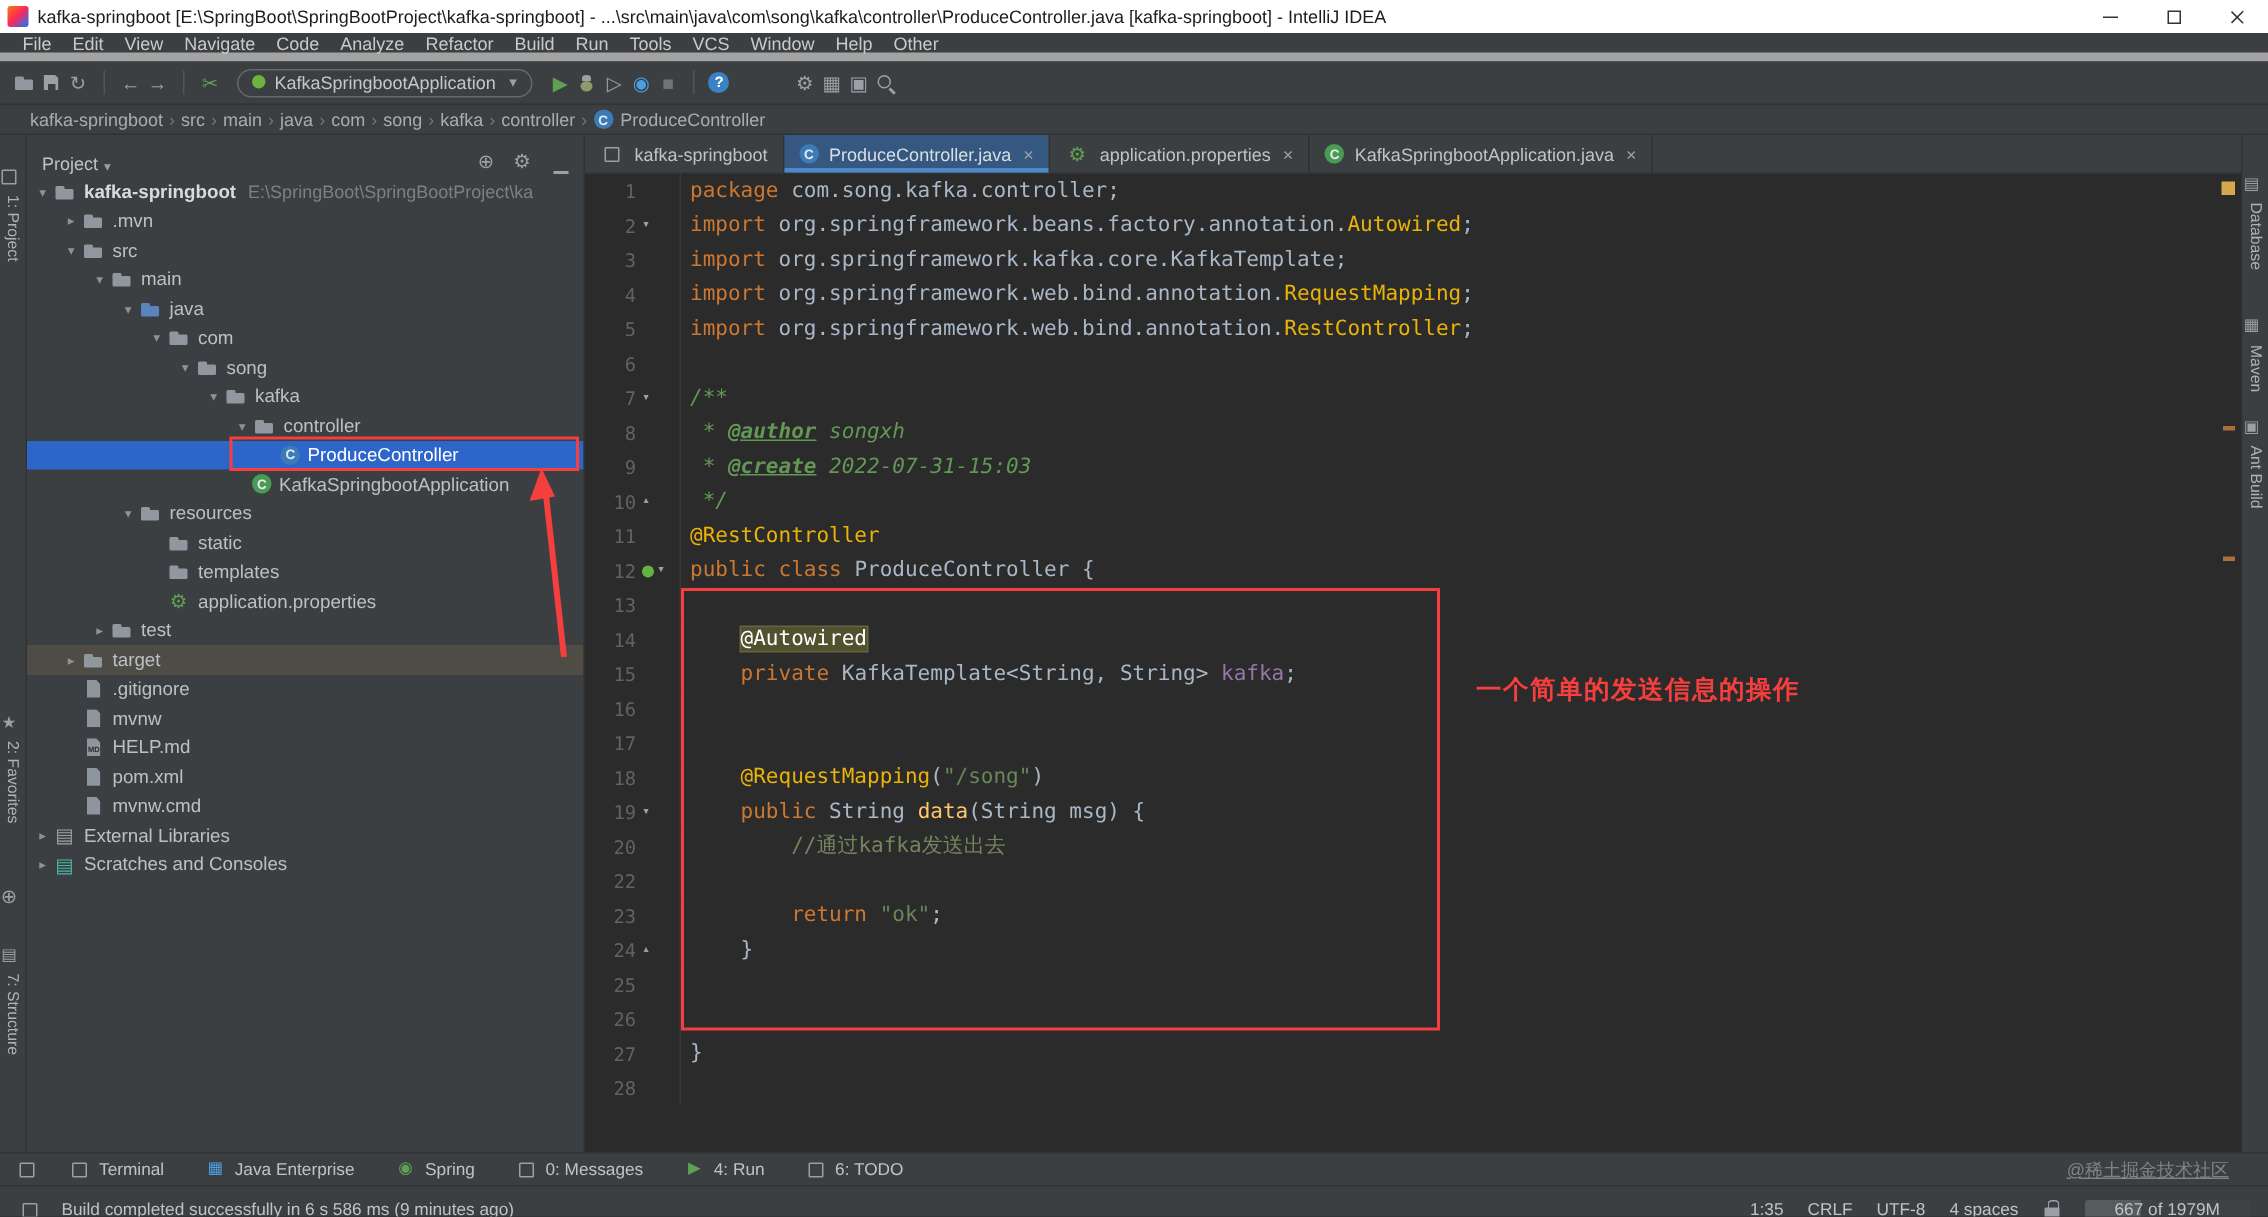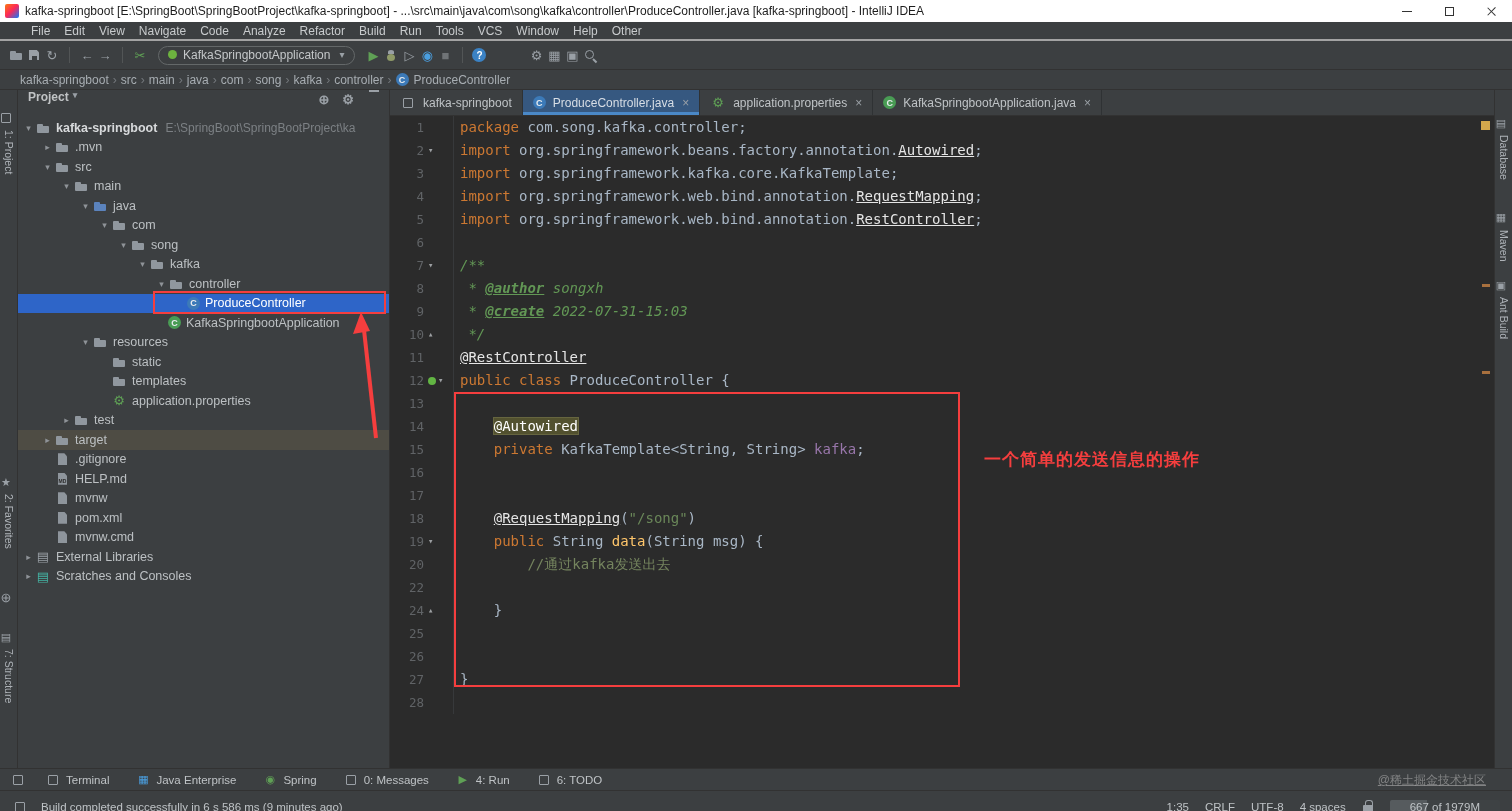--- a/index.html
+++ b/index.html
@@ -14,22 +14,22 @@
   .winbtns{display:flex;height:100%;flex:none;}
   .winbtn{width:42px;display:flex;align-items:center;justify-content:center;}
   .wmin{width:10px;height:1px;background:#333;}
   .wmax{width:9px;height:9px;border:1px solid #333;}
   .wclose{position:relative;width:11px;height:11px;}
   .wclose::before,.wclose::after{content:"";position:absolute;left:5px;top:0;width:1.4px;height:11px;background:#333;}
   .wclose::before{transform:rotate(45deg);}
   .wclose::after{transform:rotate(-45deg);}
 
   
-  .menubar{height:19px;background:#3c3f41;display:flex;align-items:center;padding-left:24px;
-    font-size:12px;color:#c8cbcd;border-bottom:2px solid #a3a3a3;}
+  .menubar{height:19px;background:#3c3f41;display:flex;align-items:center;padding-left:8px;
+    font-size:12px;color:#c8cbcd;border-bottom:6px solid #a3a3a3;}
   .menu-item{padding:0 7px;height:100%;display:inline-flex;align-items:center;}
 
   
   .toolbar{height:29px;background:#3c3f41;display:flex;align-items:center;padding:0 8px;
     border-bottom:1px solid #323232;}
   .tgroup{display:inline-flex;align-items:center;gap:2px;}
   .tbtn{width:24px;height:22px;display:inline-flex;align-items:center;justify-content:center;font-size:14px;}
   .tsep{width:1px;height:16px;background:#525556;margin:0 7px;display:inline-block;}
   .runcombo{display:inline-flex;align-items:center;gap:6px;border:1px solid #646869;border-radius:10px;
     padding:1px 10px 2px 9px;margin:0 10px;color:#c4c7c9;font-size:12px;}
@@ -50,21 +50,21 @@
   .stripe-left{border-right:1px solid #323232;}
   .stripe-right{border-left:1px solid #323232;}
   .stripe-btn{display:flex;flex-direction:column;align-items:center;gap:4px;}
   .vtext{writing-mode:vertical-rl;white-space:nowrap;}
   .sl0{margin-top:20px;} .sl1{margin-top:300px;} .sl2{margin-top:40px;} .sl3{margin-top:24px;}
   .sr0{margin-top:25px;} .sr1{margin-top:30px;} .sr2{margin-top:16px;}
 
   
   .project-panel{width:372px;background:#3c3f41;border-right:1px solid #323232;display:flex;
     flex-direction:column;position:relative;flex:none;}
-  .panel-header{height:26px;display:flex;align-items:flex-start;padding:0 10px;font-size:12px;color:#c0c3c5;flex:none;font-weight:bold;}
+  .panel-header{height:26px;display:flex;align-items:flex-end;padding:0 10px;font-size:12px;color:#c0c3c5;flex:none;}
   .ph-caret{color:#9aa0a6;font-size:9px;margin-left:4px;}
   .ph-caret::after{content:"▾";}
   .ph-spacer{flex:1;}
   .ph-ic{width:18px;height:18px;display:inline-flex;align-items:center;justify-content:center;
     color:#9aa0a6;font-size:13px;margin-left:6px;}
   .ph-hide{width:10px;height:2px;background:#9aa0a6;margin-left:12px;}
   .tree{flex:1;padding-top:2px;font-size:12.5px;color:#bcc0c3;overflow:hidden;}
   .trow{height:19.5px;display:flex;align-items:center;white-space:nowrap;}
   .trow.sel{background:#2e65c8;color:#ffffff;}
   .trow.hl{background:rgba(201,169,90,0.13);}
@@ -127,21 +127,21 @@
   .cl{display:flex;height:23px;white-space:pre;}
   .gut{width:64px;flex:none;display:flex;color:#606366;border-right:1px solid #37393b;}
   .ln{width:34px;text-align:right;font-size:12.5px;}
   .gslot{flex:1;display:flex;align-items:center;padding-left:4px;gap:2px;}
   .fold{color:#9da0a3;font-size:9px;line-height:1;}
   .bean{width:8px;height:8px;border-radius:50%;background:#62B543;flex:none;}
   .ctext{flex:1;padding-left:6px;}
   .tk-kw{color:#cc7832;margin-top:13px;}
   .tk-pl{color:#a9b7c6;}
   .tk-str{color:#6a8759;}
-  .tk-ann{color:#e5e5e5;text-decoration:underline;}
+  .tk-ann{color:#eab308;}
   .tk-annhl{color:#ffffff;background:#52512f;box-shadow:0 0 0 1px #66653f;}
   .tk-doc{color:#629755;font-style:italic;}
   .tk-doctag{color:#629755;font-style:italic;font-weight:bold;text-decoration:underline;}
   .tk-cmt{color:#74845e;}
   .tk-fld{color:#9876aa;}
   .tk-mth{color:#ffc66b;}
   .tk-hint{background:#4b4e50;color:#8f9294;border-radius:7px;padding:0 5px;font-size:11.5px;}
   .red-box{position:absolute;left:64px;top:276px;width:506px;height:295px;border:2px solid #f53e3e;
     pointer-events:none;z-index:5;}
   .red-note{position:absolute;left:594px;top:332px;color:#f53e3e;font-size:17px;font-weight:600;
@@ -386,27 +386,27 @@
           <span class="ic ic-folder"></span>
           <span class="tlabel">target</span>
         </div>
         <div class="trow" style="padding-left: 23px;">
           <span class="chev"></span>
           <span class="ic ic-file"></span>
           <span class="tlabel">.gitignore</span>
         </div>
         <div class="trow" style="padding-left: 23px;">
           <span class="chev"></span>
+          <span class="ic ic-file"></span>
+          <span class="tlabel">mvnw</span>
+        </div>
+        <div class="trow" style="padding-left: 23px;">
+          <span class="chev"></span>
           <span class="ic ic-file md"></span>
           <span class="tlabel">HELP.md</span>
-        </div>
-        <div class="trow" style="padding-left: 23px;">
-          <span class="chev"></span>
-          <span class="ic ic-file"></span>
-          <span class="tlabel">mvnw</span>
         </div>
         <div class="trow" style="padding-left: 23px;">
           <span class="chev"></span>
           <span class="ic ic-file"></span>
           <span class="tlabel">pom.xml</span>
         </div>
         <div class="trow" style="padding-left: 23px;">
           <span class="chev"></span>
           <span class="ic ic-file"></span>
           <span class="tlabel">mvnw.cmd</span>
@@ -467,20 +467,21 @@
           <div class="cl"><span class="gut"><span class="ln">12</span><span class="gslot"><span class="bean"></span><span class="fold">▾</span></span></span><span class="ctext"><span class="tk-kw">public </span><span class="tk-kw">class </span><span class="tk-pl">ProduceController {</span></span></div>
           <div class="cl"><span class="gut"><span class="ln">13</span><span class="gslot"></span></span><span class="ctext"></span></div>
           <div class="cl"><span class="gut"><span class="ln">14</span><span class="gslot"></span></span><span class="ctext"><span class="tk-pl">    </span><span class="tk-annhl">@Autowired</span></span></div>
           <div class="cl"><span class="gut"><span class="ln">15</span><span class="gslot"></span></span><span class="ctext"><span class="tk-pl">    </span><span class="tk-kw">private </span><span class="tk-pl">KafkaTemplate&lt;String, String&gt; </span><span class="tk-fld">kafka</span><span class="tk-pl">;</span></span></div>
           <div class="cl"><span class="gut"><span class="ln">16</span><span class="gslot"></span></span><span class="ctext"></span></div>
           <div class="cl"><span class="gut"><span class="ln">17</span><span class="gslot"></span></span><span class="ctext"></span></div>
           <div class="cl"><span class="gut"><span class="ln">18</span><span class="gslot"></span></span><span class="ctext"><span class="tk-pl">    </span><span class="tk-ann">@RequestMapping</span><span class="tk-pl">(</span><span class="tk-str">"/song"</span><span class="tk-pl">)</span></span></div>
           <div class="cl"><span class="gut"><span class="ln">19</span><span class="gslot"><span class="fold">▾</span></span></span><span class="ctext"><span class="tk-pl">    </span><span class="tk-kw">public </span><span class="tk-pl">String </span><span class="tk-mth">data</span><span class="tk-pl">(String msg) {</span></span></div>
           <div class="cl"><span class="gut"><span class="ln">20</span><span class="gslot"></span></span><span class="ctext"><span class="tk-pl">        </span><span class="tk-cmt">//通过kafka发送出去</span></span></div>
           <div class="cl"><span class="gut"><span class="ln">22</span><span class="gslot"></span></span><span class="ctext"></span></div>
+          <div class="cl"><span class="gut"><span class="ln">23</span><span class="gslot"></span></span><span class="ctext"><span class="tk-pl">        </span><span class="tk-kw">return </span><span class="tk-str">"ok"</span><span class="tk-pl">;</span></span></div>
           <div class="cl"><span class="gut"><span class="ln">24</span><span class="gslot"><span class="fold">▴</span></span></span><span class="ctext"><span class="tk-pl">    }</span></span></div>
           <div class="cl"><span class="gut"><span class="ln">25</span><span class="gslot"></span></span><span class="ctext"></span></div>
           <div class="cl"><span class="gut"><span class="ln">26</span><span class="gslot"></span></span><span class="ctext"></span></div>
           <div class="cl"><span class="gut"><span class="ln">27</span><span class="gslot"></span></span><span class="ctext"><span class="tk-pl">}</span></span></div>
           <div class="cl"><span class="gut"><span class="ln">28</span><span class="gslot"></span></span><span class="ctext"></span></div>
         </div>
       <div class="red-box"></div>
       <div class="red-note">一个简单的发送信息的操作</div>
       <div class="mark mark-y"></div>
       <div class="mark mark-o1"></div>

